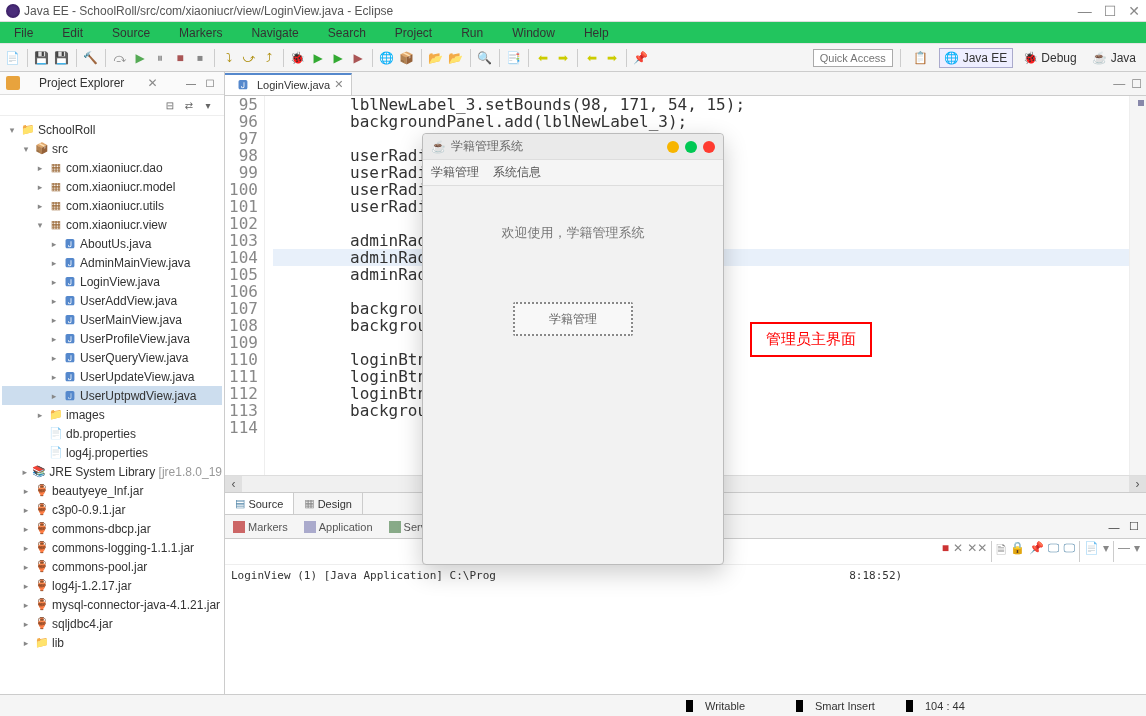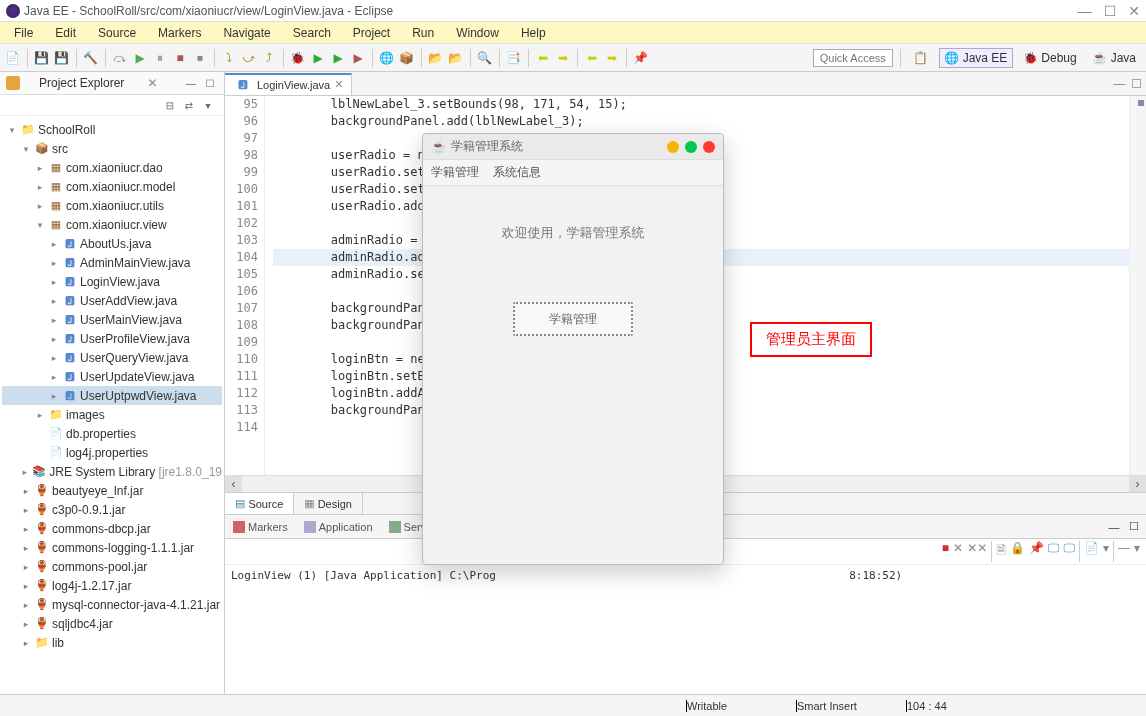--- a/index.html
+++ b/index.html
@@ -30,25 +30,25 @@
     background: radial-gradient(circle, #4a2d7a 40%, #2a1050 100%);
     display: inline-block;
   }
   .title-text { color: #555; }
   .window-controls { display: flex; gap: 12px; color: #888; }
   .window-controls span { cursor: pointer; font-size: 14px; line-height: 14px; }
 
   
   .menubar {
     height: 22px;
-    background: #fef9c3;
+    background: #22c55e;
     display: flex;
     align-items: center;
     padding: 0 6px;
-    gap: 6px;
+    gap: 13px;
     border-bottom: 1px solid #e5e5e5;
   }
   .menubar .menu-item {
     padding: 2px 8px;
     cursor: pointer;
     color: #333;
   }
 
   
   .toolbar {
@@ -168,21 +168,21 @@
   }
   .editor-tab .close-x { color: #888; cursor: pointer; }
   .editor-tabs-tools { display: flex; gap: 6px; color: #888; }
   .editor-tabs-tools span { cursor: pointer; font-size: 12px; }
 
   .code-editor {
     display: flex;
     flex: 1;
     overflow: hidden;
     font-family: "Consolas", monospace;
-    font-size: 12px;
+    font-size: 16px;
     position: relative;
   }
   .gutter {
     width: 40px; background: #fff; color: #888;
     text-align: right; padding-right: 6px;
     border-right: 1px solid #eee;
   }
   .gutter div { height: 17px; line-height: 17px; }
   .code {
     flex: 1; padding-left: 8px;
@@ -244,21 +244,21 @@
     padding: 4px 6px; font-family: Consolas, monospace;
     font-size: 11px; color: #333;
   }
 
   
   .statusbar {
     height: 22px; background: #f5f5f5; border-top: 1px solid #ccc;
     display: flex; align-items: center; justify-content: flex-end;
     padding: 0 10px; gap: 30px; font-size: 11px; color: #333;
   }
-  .statusbar .cell { border-left: 1px solid #000000; min-width: 80px; }
+  .statusbar .cell { border-left: 7px solid #000000; padding-left: 12px; min-width: 80px; }
 
   
   .dialog {
     position: absolute;
     left: 422px; top: 133px;
     width: 302px; height: 432px;
     background: #f2f2f2;
     border: 1px solid #bbb;
     box-shadow: 0 8px 24px rgba(0,0,0,0.2);
     border-radius: 4px;

